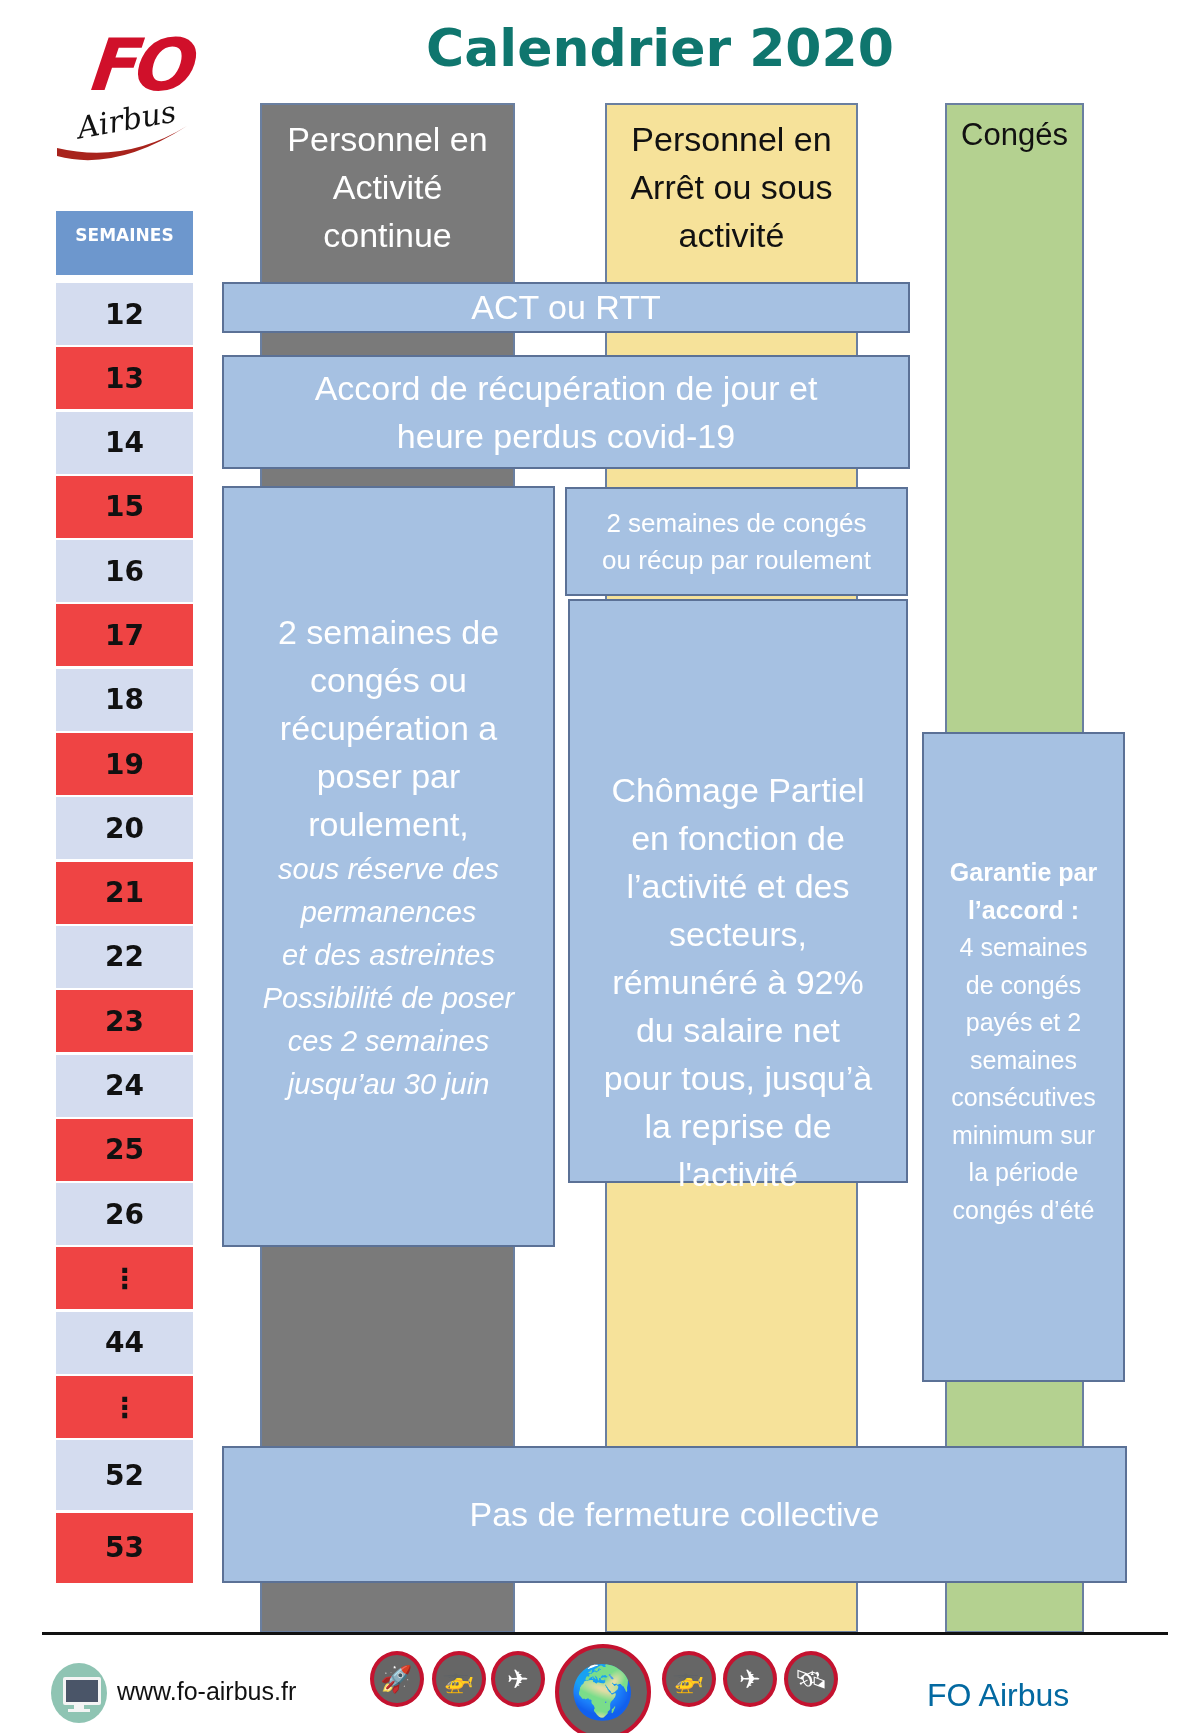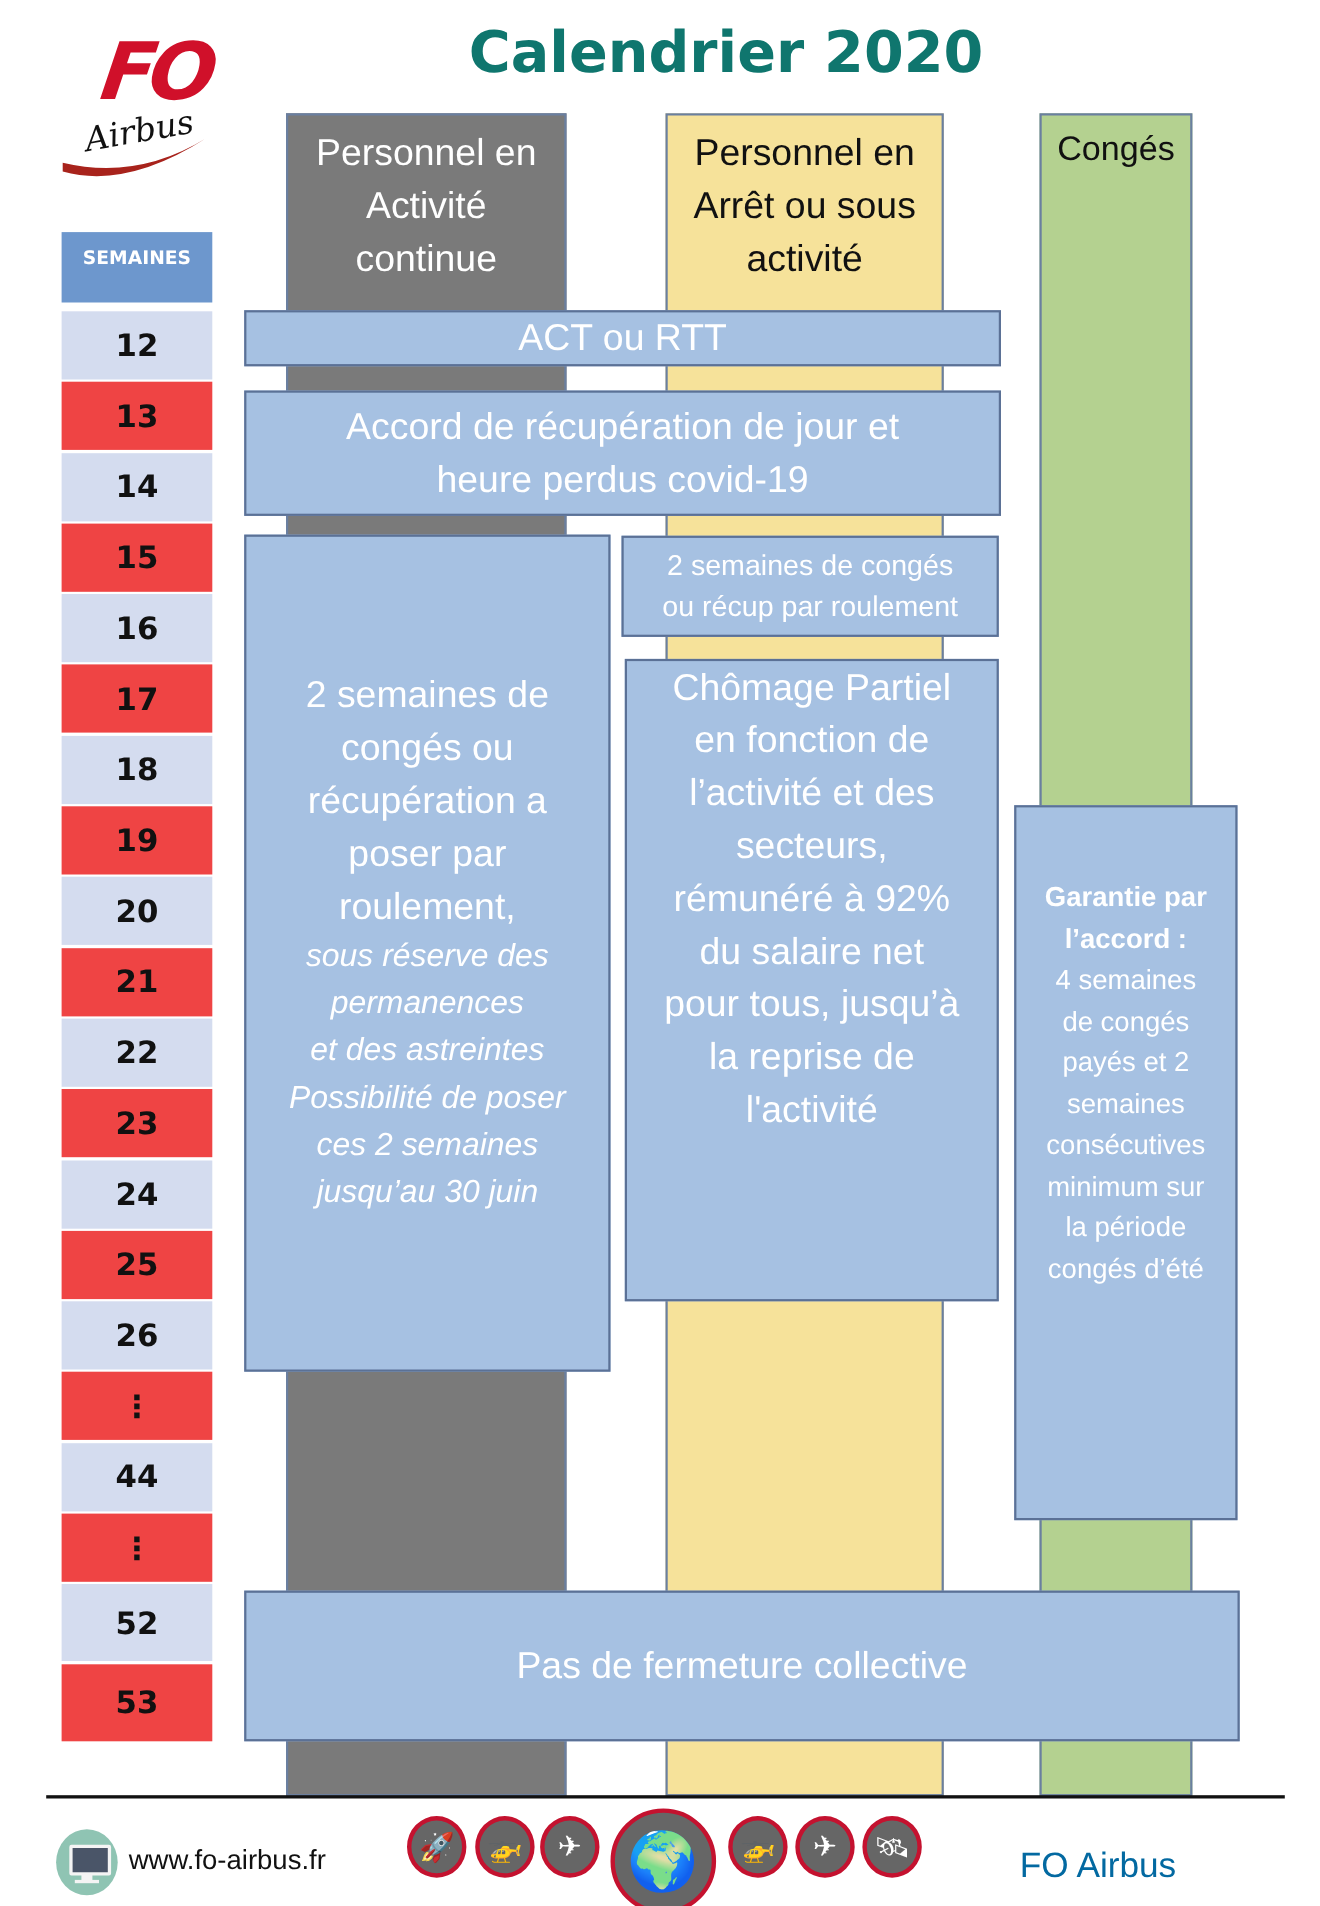--- a/index.html
+++ b/index.html
@@ -46,25 +46,25 @@
   
   .box { background: #a6c1e2; border: 2px solid #5b7196; color: #ffffff;
          display: flex; align-items: center; justify-content: center; text-align: center;
          font-family: "Liberation Sans", sans-serif; }
   .box-act { left: 222px; top: 282px; width: 688px; height: 51px; font-size: 34px; }
   .box-accord { left: 222px; top: 355px; width: 688px; height: 114px; font-size: 34px; line-height: 48px; padding: 0 60px; }
   .box-left { left: 222px; top: 486px; width: 333px; height: 761px; flex-direction: column;
               padding-top: 120px; justify-content: flex-start; }
   .box-left .main { font-size: 34px; line-height: 48px; }
   .box-left .ital { font-size: 29px; line-height: 43px; font-style: italic; }
-  .box-small { left: 565px; top: 487px; width: 343px; height: 92px; font-size: 26px; line-height: 37px; }
+  .box-small { left: 565px; top: 487px; width: 343px; height: 109px; font-size: 26px; line-height: 37px; }
   .box-chomage { left: 568px; top: 599px; width: 340px; height: 584px; font-size: 34px;
-                 line-height: 48px; flex-direction: column; justify-content: flex-start; }
+                 line-height: 48px; flex-direction: column; justify-content: flex-start; padding-top: 165px; }
   .box-garantie { left: 922px; top: 732px; width: 203px; height: 650px; font-size: 25px;
-                  line-height: 37.5px; flex-direction: column; justify-content: flex-start; padding-top: 64px; }
+                  line-height: 37.5px; flex-direction: column; justify-content: flex-start; padding-top: 120px; }
   .box-garantie .bold { font-weight: bold; }
   .box-pas { left: 222px; top: 1446px; width: 905px; height: 137px; font-size: 34px; }
 
   
   .footer-line { left: 42px; top: 1632px; width: 1126px; height: 3px; background: #111; }
   .monitor { left: 51px; top: 1663px; width: 56px; height: 60px; border-radius: 50%; background: #8fc4b3; }
   .monitor-screen { position: absolute; left: 12px; top: 14px; width: 32px; height: 22px;
                     background: #4a5568; border: 3px solid #f4f4f4; border-radius: 2px; }
   .monitor-stand { position: absolute; left: 23px; top: 41px; width: 10px; height: 6px; background: #f4f4f4; }
   .monitor-base { position: absolute; left: 17px; top: 46px; width: 22px; height: 3px; background: #f4f4f4; }

